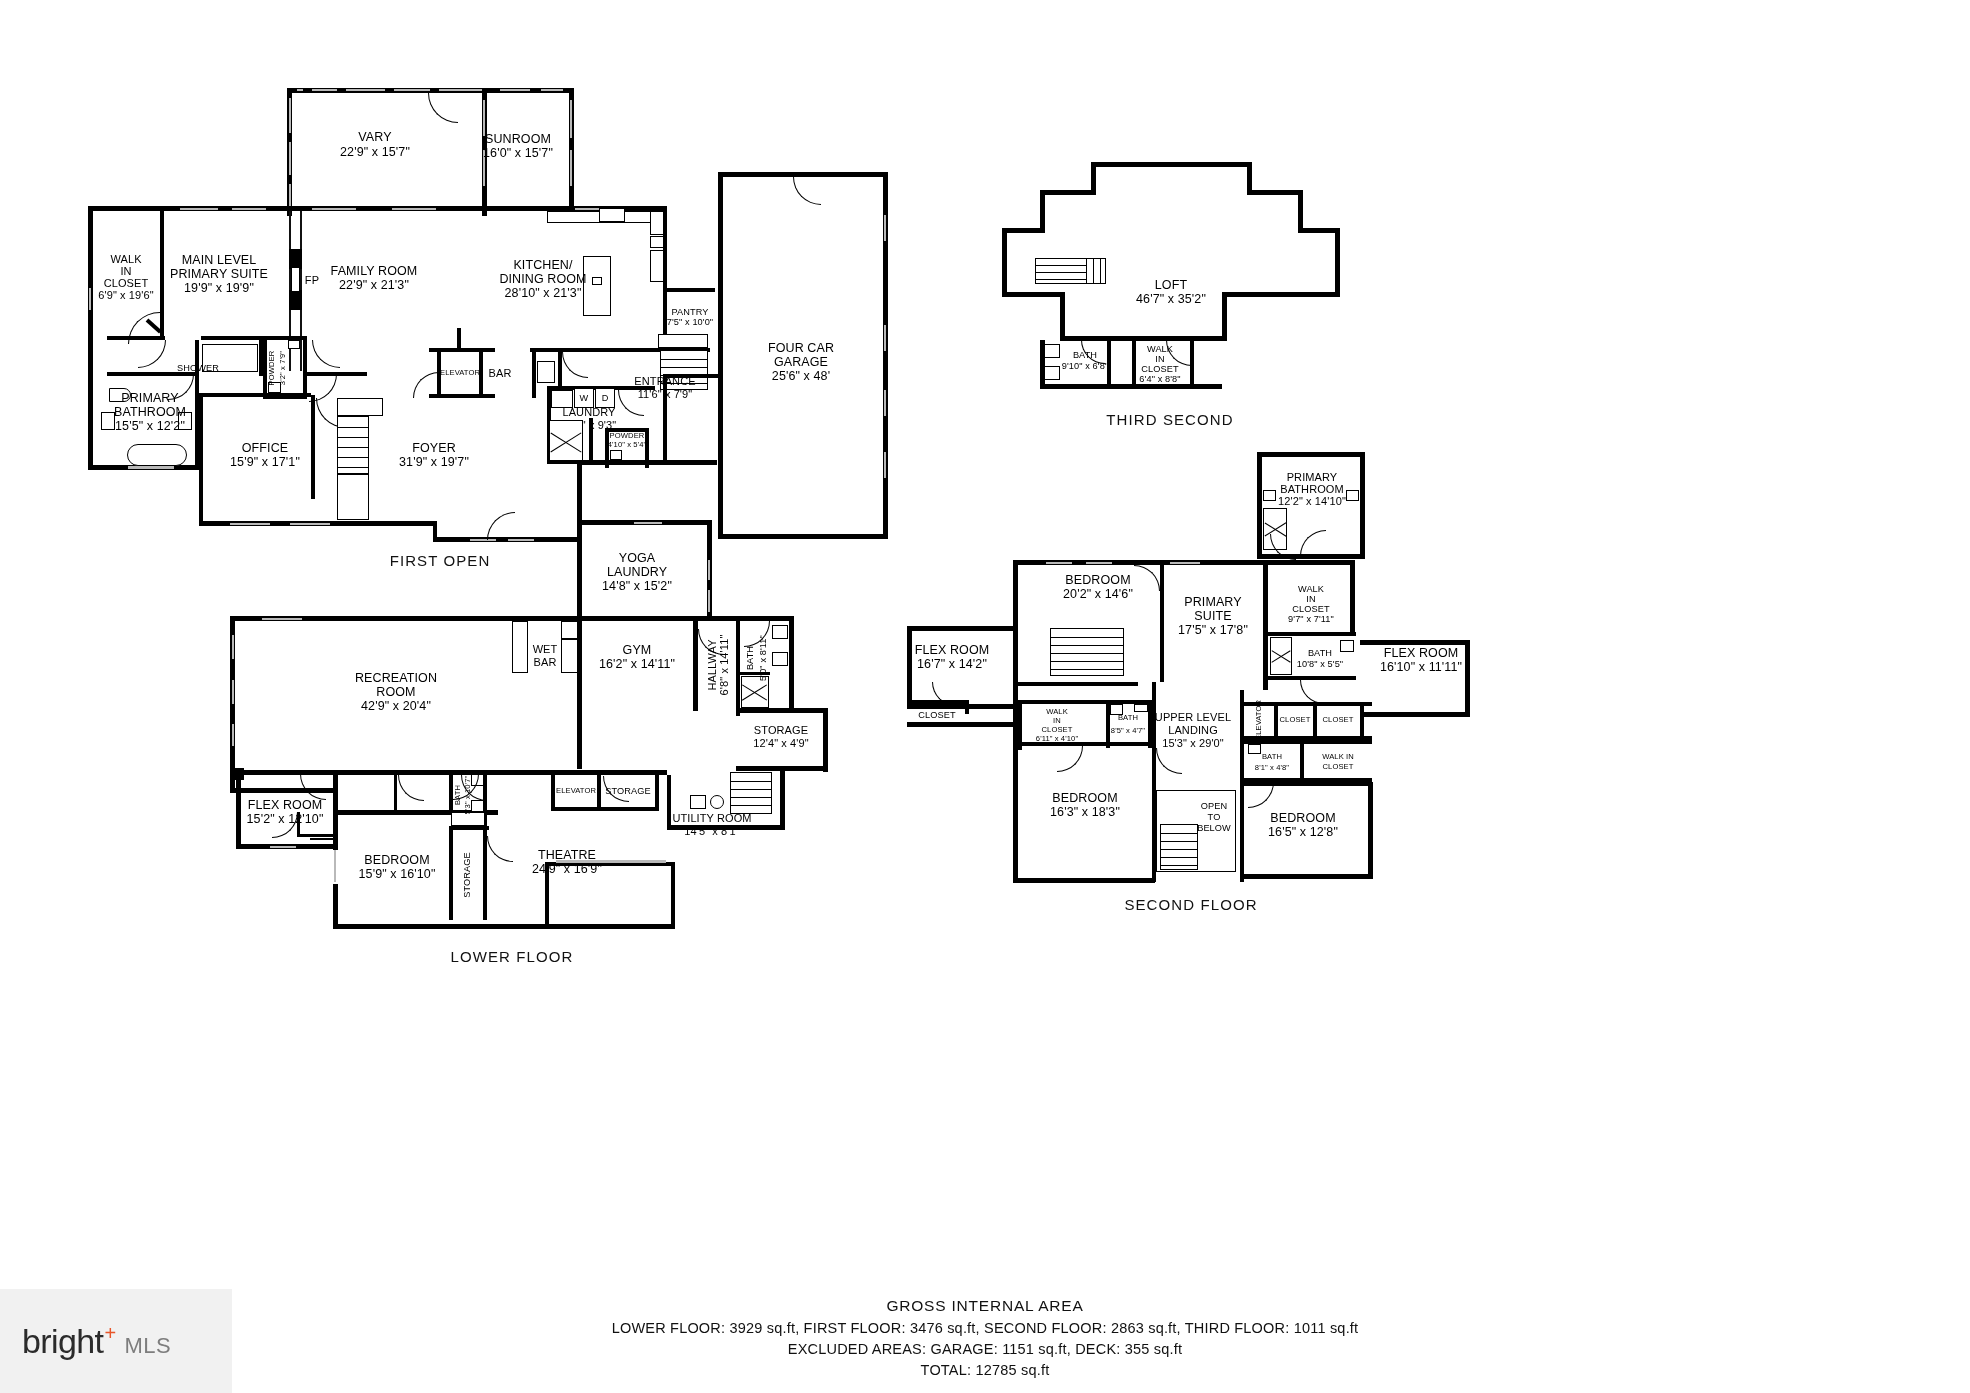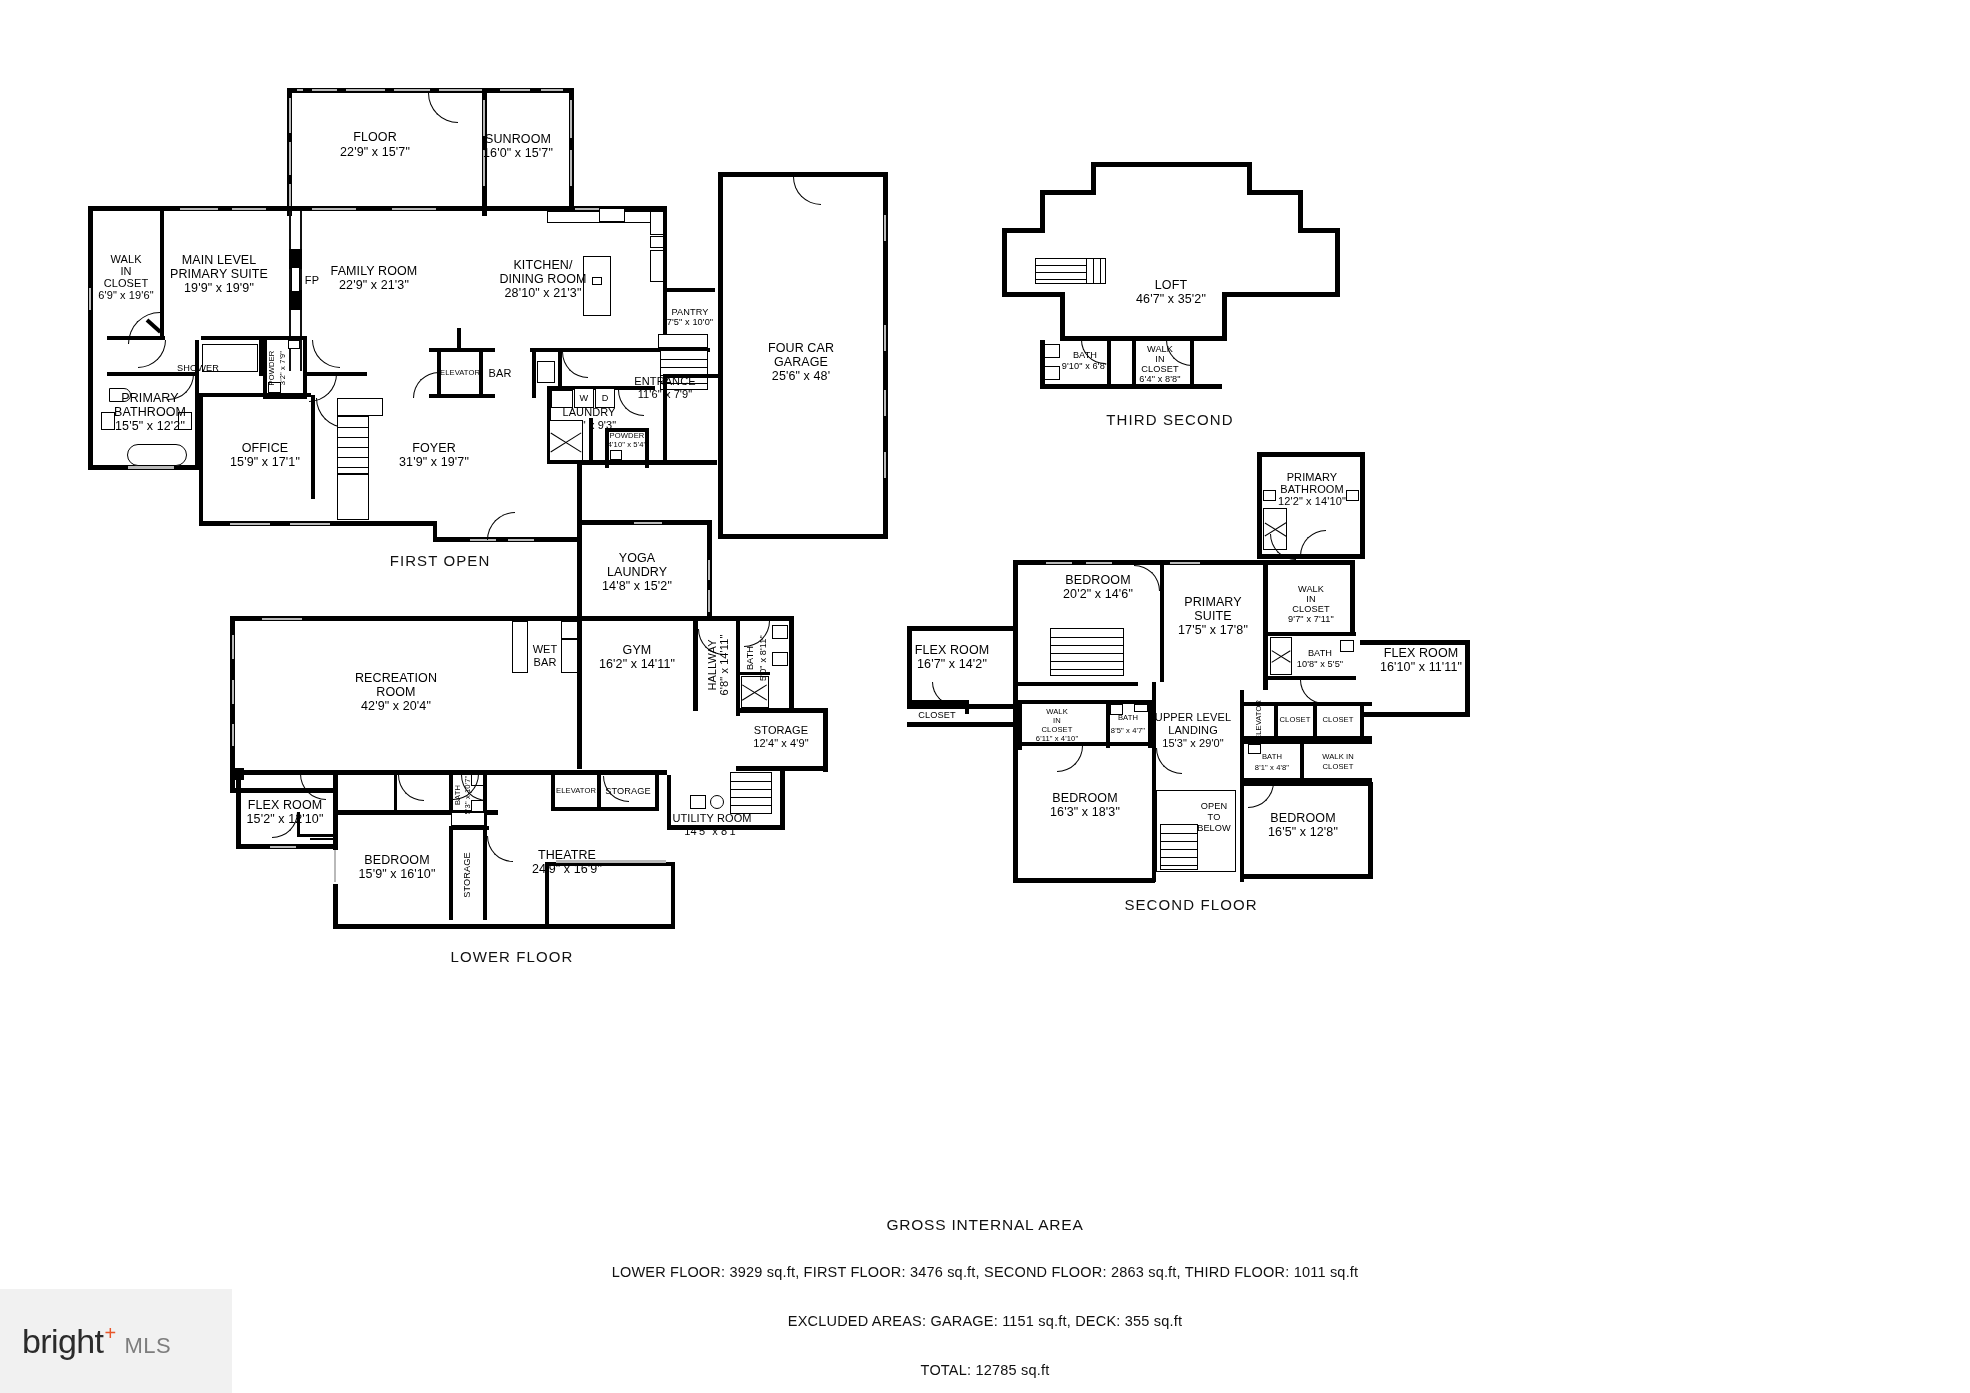--- a/index.html
+++ b/index.html
@@ -32,21 +32,21 @@
   .xbox{position:absolute;box-sizing:border-box;border:1.6px solid #000;background:#fff;}
   .xbox:before,.xbox:after{content:"";position:absolute;left:-6%;top:50%;width:112%;height:1.2px;background:#000;transform-origin:center;}
   .xbox:before{transform:rotate(32deg);}
   .xbox:after{transform:rotate(-32deg);}
 
   .floorcap{position:absolute;font-size:15px;letter-spacing:1.1px;transform:translateX(-50%);}
 
   
   #footer{position:absolute;left:0;right:0;bottom:12px;text-align:center;}
   #footer .t1{font-size:15.5px;letter-spacing:.8px;margin-bottom:3px;}
-  #footer .t2{font-size:14.5px;letter-spacing:.2px;line-height:1.45;margin-top:28px;}
+  #footer .t2{font-size:14.5px;letter-spacing:.2px;line-height:1.45;}
   #footer .t3{font-size:11px;letter-spacing:.5px;color:#555;margin-top:4px;}
 
   
   #logo{position:absolute;left:0;bottom:0;width:232px;height:104px;background:#f1f1f1;
         display:flex;align-items:center;}
   #logo .brand{font-size:34px;letter-spacing:-.6px;color:#2b2b2b;padding-left:22px;}
   #logo .plus{color:#e8562a;font-size:20px;vertical-align:super;margin-left:1px;}
   #logo .mls{font-size:22px;color:#7d7d7d;margin-left:9px;letter-spacing:.5px;}
 </style>
 </head>
@@ -60,21 +60,21 @@
   <div class="wall" style="left:287px;top:88px;width:5px;height:128px"></div>
   <div class="win" style="left:289px;top:98px;width:2px;height:118px"></div>
   <div class="win" style="left:297px;top:89px;width:185px;height:2px"></div>
   <div class="wall" style="left:303px;top:88px;width:9px;height:5px"></div>
   <div class="wall" style="left:337px;top:88px;width:9px;height:5px"></div>
   <div class="wall" style="left:385px;top:88px;width:9px;height:5px"></div>
   <div class="wall" style="left:430px;top:88px;width:9px;height:5px"></div>
   <div class="wall" style="left:287px;top:133px;width:5px;height:9px"></div>
   <div class="wall" style="left:287px;top:175px;width:5px;height:9px"></div>
   <div class="arc" style="left:428px;top:93px;width:30px;height:30px;border-radius:0 0 0 100%;border-top:none;border-right:none;"></div>
-  <div class="lbl" style="left:375px;top:137px">FLOOR</div>
+  <div class="lbl" style="left:375px;top:137px">VARY</div>
   <div class="lbl" style="left:375px;top:152px">22'9" x 15'7"</div>
 
   <div class="wall" style="left:482px;top:88px;width:5px;height:128px"></div>
   <div class="wall" style="left:482px;top:88px;width:92px;height:5px"></div>
   <div class="wall" style="left:569px;top:88px;width:5px;height:128px"></div>
   <div class="win" style="left:500px;top:89px;width:30px;height:2px"></div>
   <div class="win" style="left:541px;top:89px;width:22px;height:2px"></div>
   <div class="win" style="left:570px;top:100px;width:2px;height:38px"></div>
   <div class="win" style="left:570px;top:150px;width:2px;height:36px"></div>
   <div class="win" style="left:483px;top:100px;width:2px;height:36px"></div>

